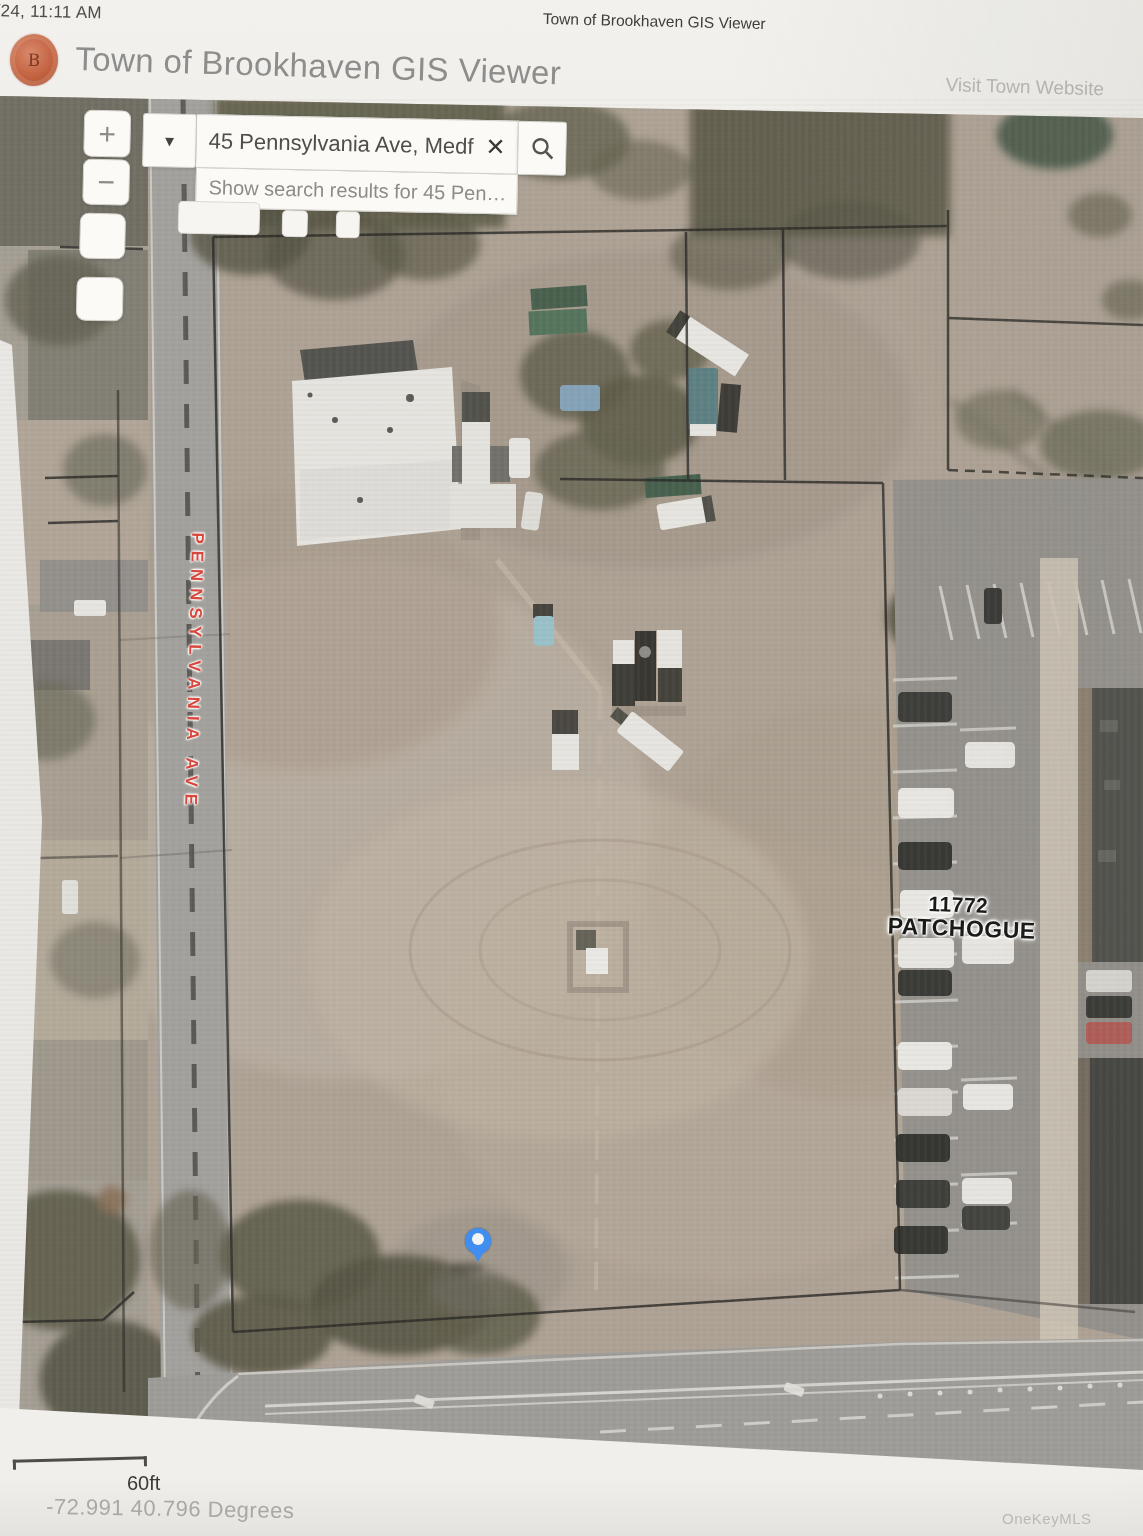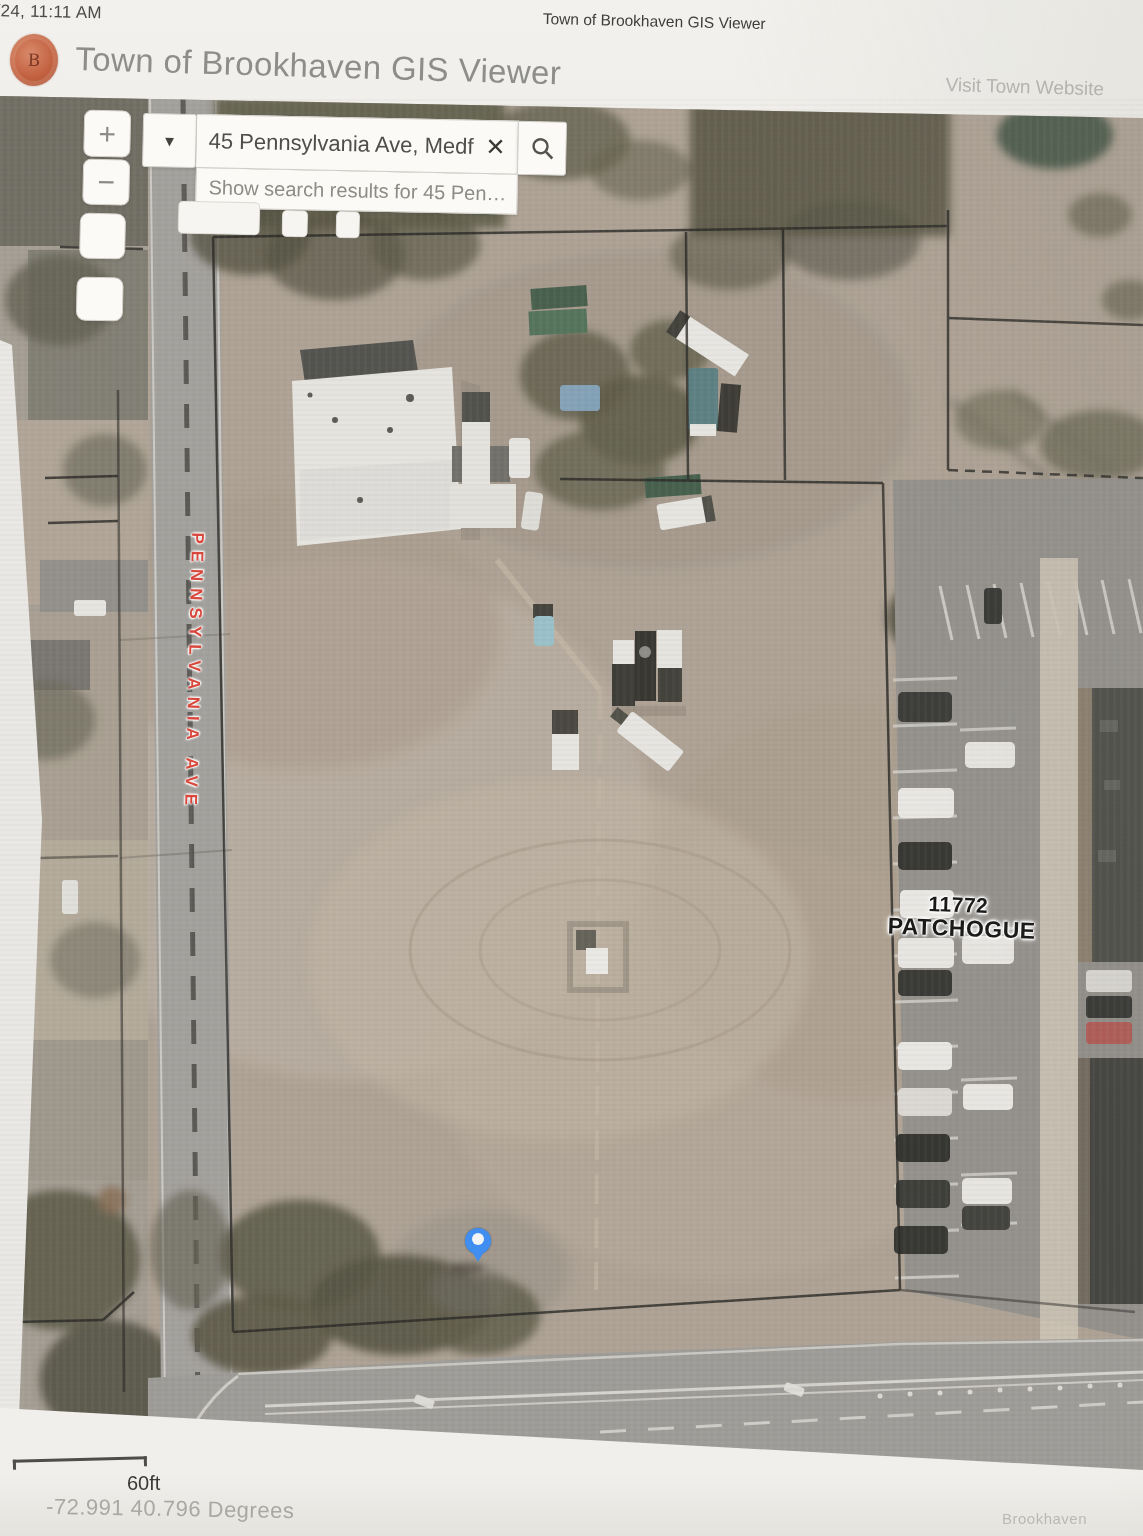--- a/index.html
+++ b/index.html
@@ -393,14 +393,14 @@
   </div>
 
   <div class="footer">
     <div class="scalebar">
         <div class="bar"></div>
       </div>
     <div class="scale-label">60ft</div>
     <div class="coords">-72.991 40.796 Degrees</div>
   </div>
 
-  <div class="watermark">Brookhaven</div>
+  <div class="watermark">OneKeyMLS</div>
 </div>
 
 </body></html>

